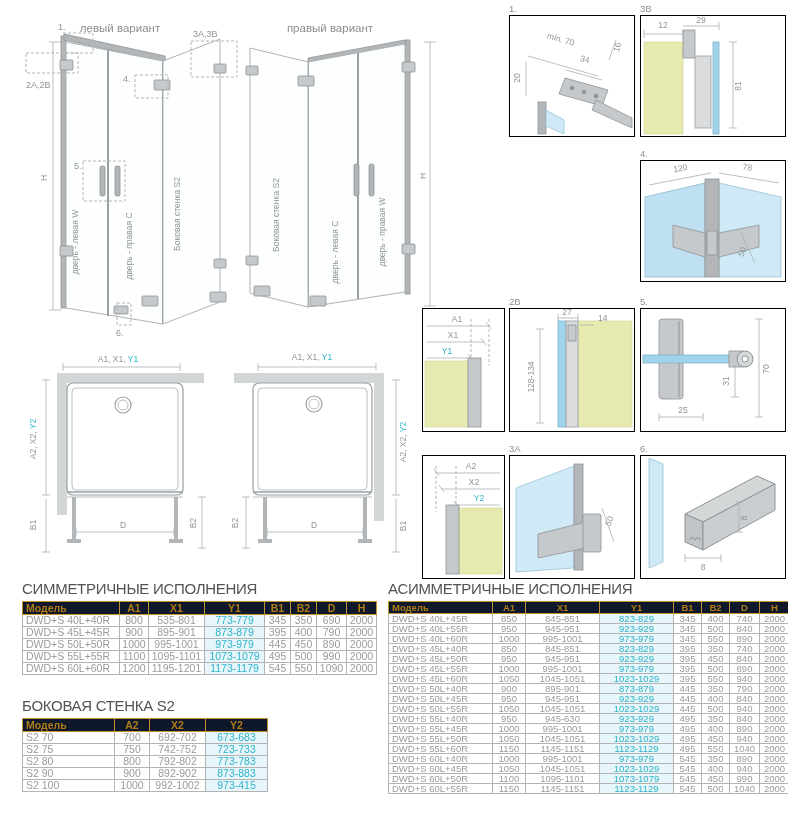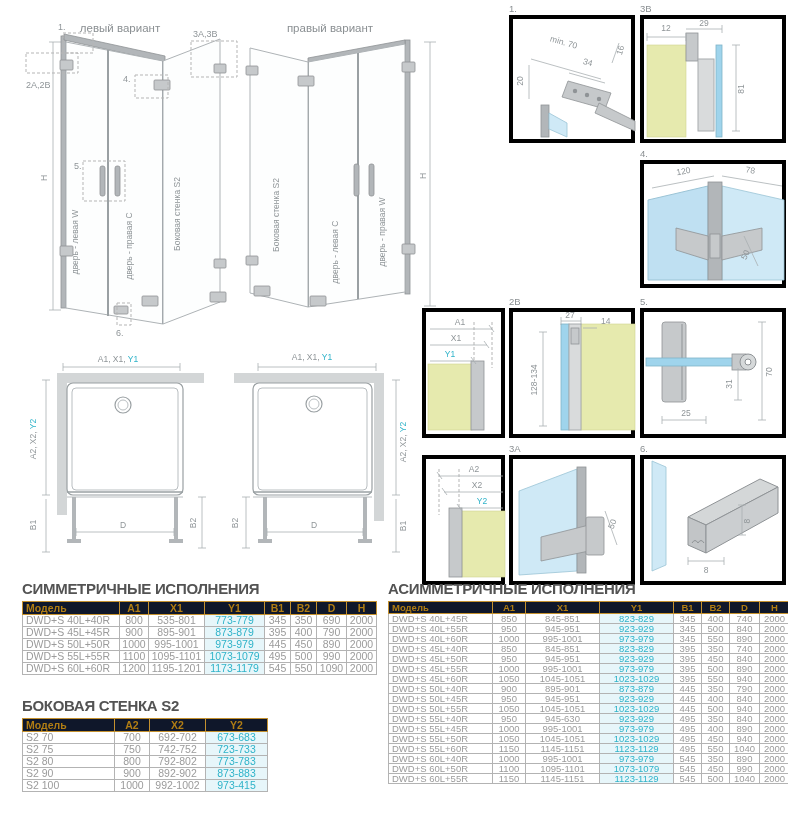--- a/index.html
+++ b/index.html
@@ -16,26 +16,26 @@
   .metal{fill:#c6c9cb;stroke:#8f9396;stroke-width:0.8;}
   .metal2{fill:#b2b6b9;stroke:#8f9396;stroke-width:0.8;}
   .glass{fill:#cfe9f6;stroke:#9bc4d6;stroke-width:0.8;}
   .glassd{fill:#9fd4ec;stroke:#7fb3c9;stroke-width:0.8;}
   .wallg{fill:#e6eaae;stroke:#cfd48f;stroke-width:0.6;}
   .pane{fill:#fdfefe;stroke:#aeb3b6;stroke-width:1;}
   .frame{stroke:#9aa0a3;stroke-width:2;fill:none;}
   
   .detail{position:absolute;}
   .dlabel{height:12px;font-size:9.5px;color:#8a8f92;line-height:12px;}
-  .dbox{border:4px solid #000000;background:#fff;position:relative;}
+  .dbox{border:1px solid #000000;background:#fff;position:relative;}
   .dbox svg{position:absolute;left:0;top:0;}
   
   .tbl-left{position:absolute;left:22px;top:580px;width:346px;}
   .tbl-right{position:absolute;left:388px;top:580px;width:393px;}
-  h2.sect{margin:0 0 4px 0;font-size:15px;font-weight:bold;color:#535353;letter-spacing:-0.3px;}
+  h2.sect{margin:0 0 4px 0;font-size:15px;font-weight:normal;color:#535353;letter-spacing:-0.3px;}
   h2.sect2{margin:22px 0 4px 0;}
   table.spec{border-collapse:collapse;width:100%;table-layout:fixed;background:#fff;}
   table.spec th{background:#0f172a;color:#b07d14;font-weight:bold;border:1px solid #c4912f;padding:0;text-align:center;overflow:hidden;white-space:nowrap;}
   table.spec td{color:#9b9b9b;border:1px solid #b3b3b3;padding:0;text-align:center;overflow:hidden;white-space:nowrap;background:#fff;}
   table.spec th:first-child,table.spec td:first-child{text-align:left;padding-left:3px;}
   table.spec td.ycol{color:#2fb3c9;background:#e7f6fa;}
   table.sym th{font-size:10.5px;height:12px;line-height:12px;}
   table.sym td{font-size:10.5px;height:11px;line-height:11px;}
   table.asym th{font-size:9.5px;height:11px;line-height:11px;}
   table.asym td{font-size:9.5px;height:9px;line-height:9px;}
@@ -775,20 +775,30 @@
             <td>DWD+S 60L+40R</td>
             <td>1000</td>
             <td>995-1001</td>
             <td class="ycol">973-979</td>
             <td>545</td>
             <td>350</td>
             <td>890</td>
             <td>2000</td>
           </tr>
           <tr>
+            <td>DWD+S 60L+45R</td>
+            <td>1050</td>
+            <td>1045-1051</td>
+            <td class="ycol">1023-1029</td>
+            <td>545</td>
+            <td>400</td>
+            <td>940</td>
+            <td>2000</td>
+          </tr>
+          <tr>
             <td>DWD+S 60L+50R</td>
             <td>1100</td>
             <td>1095-1101</td>
             <td class="ycol">1073-1079</td>
             <td>545</td>
             <td>450</td>
             <td>990</td>
             <td>2000</td>
           </tr>
           <tr>

